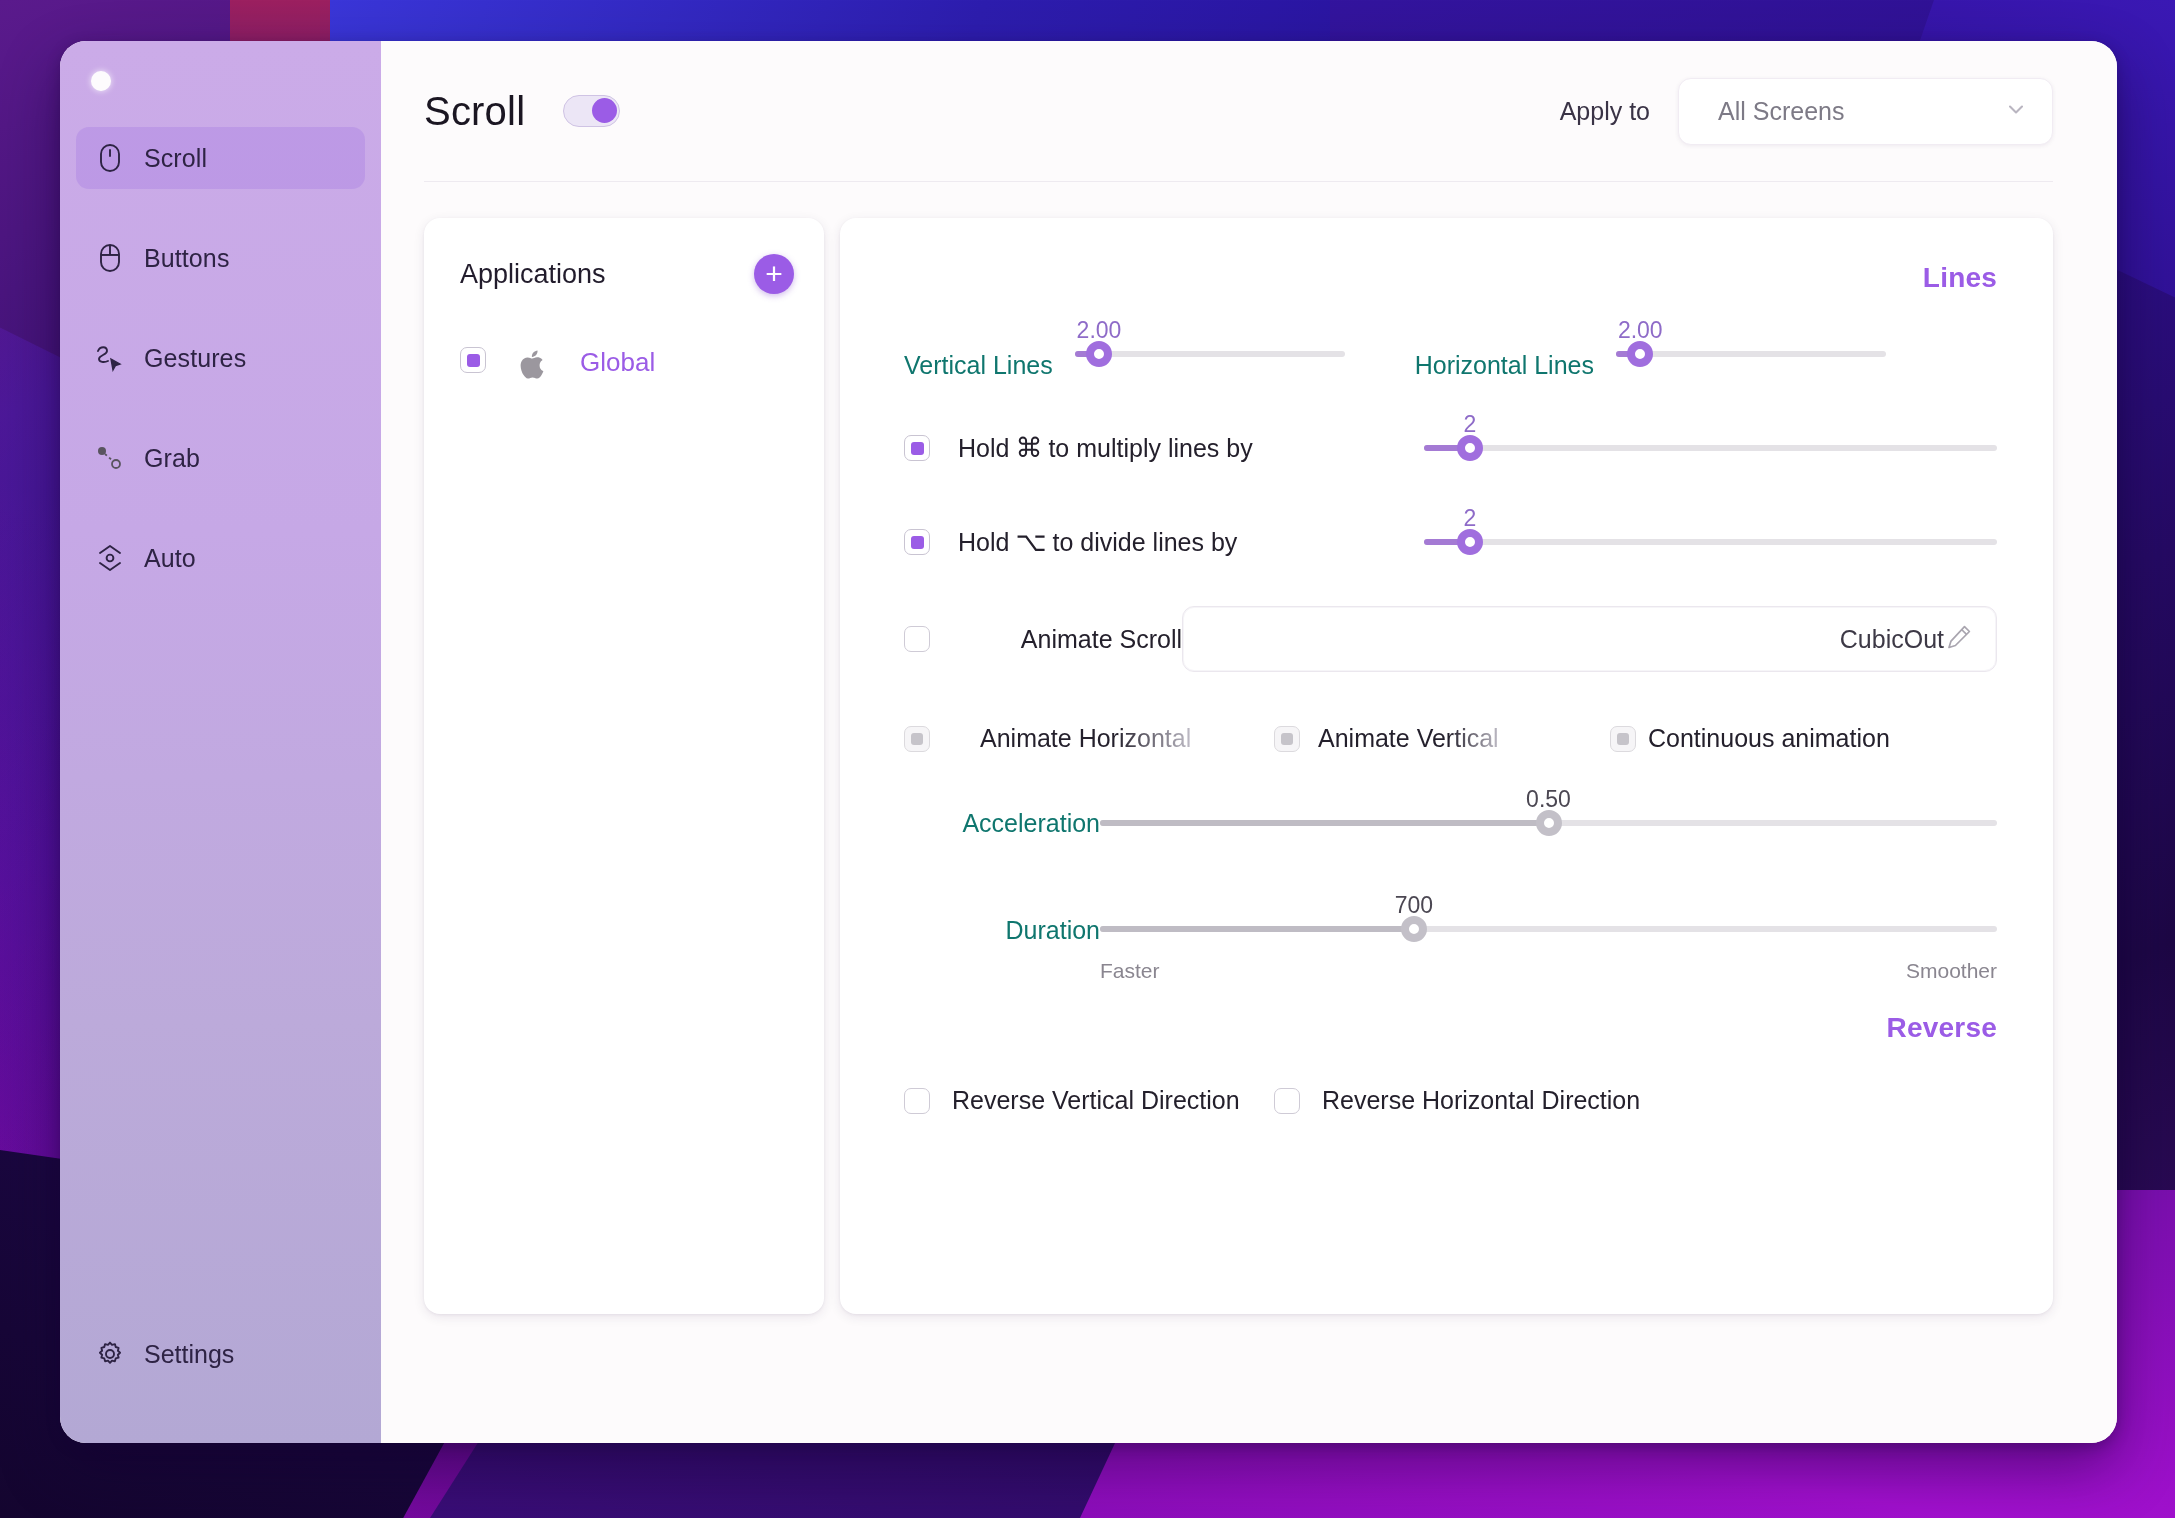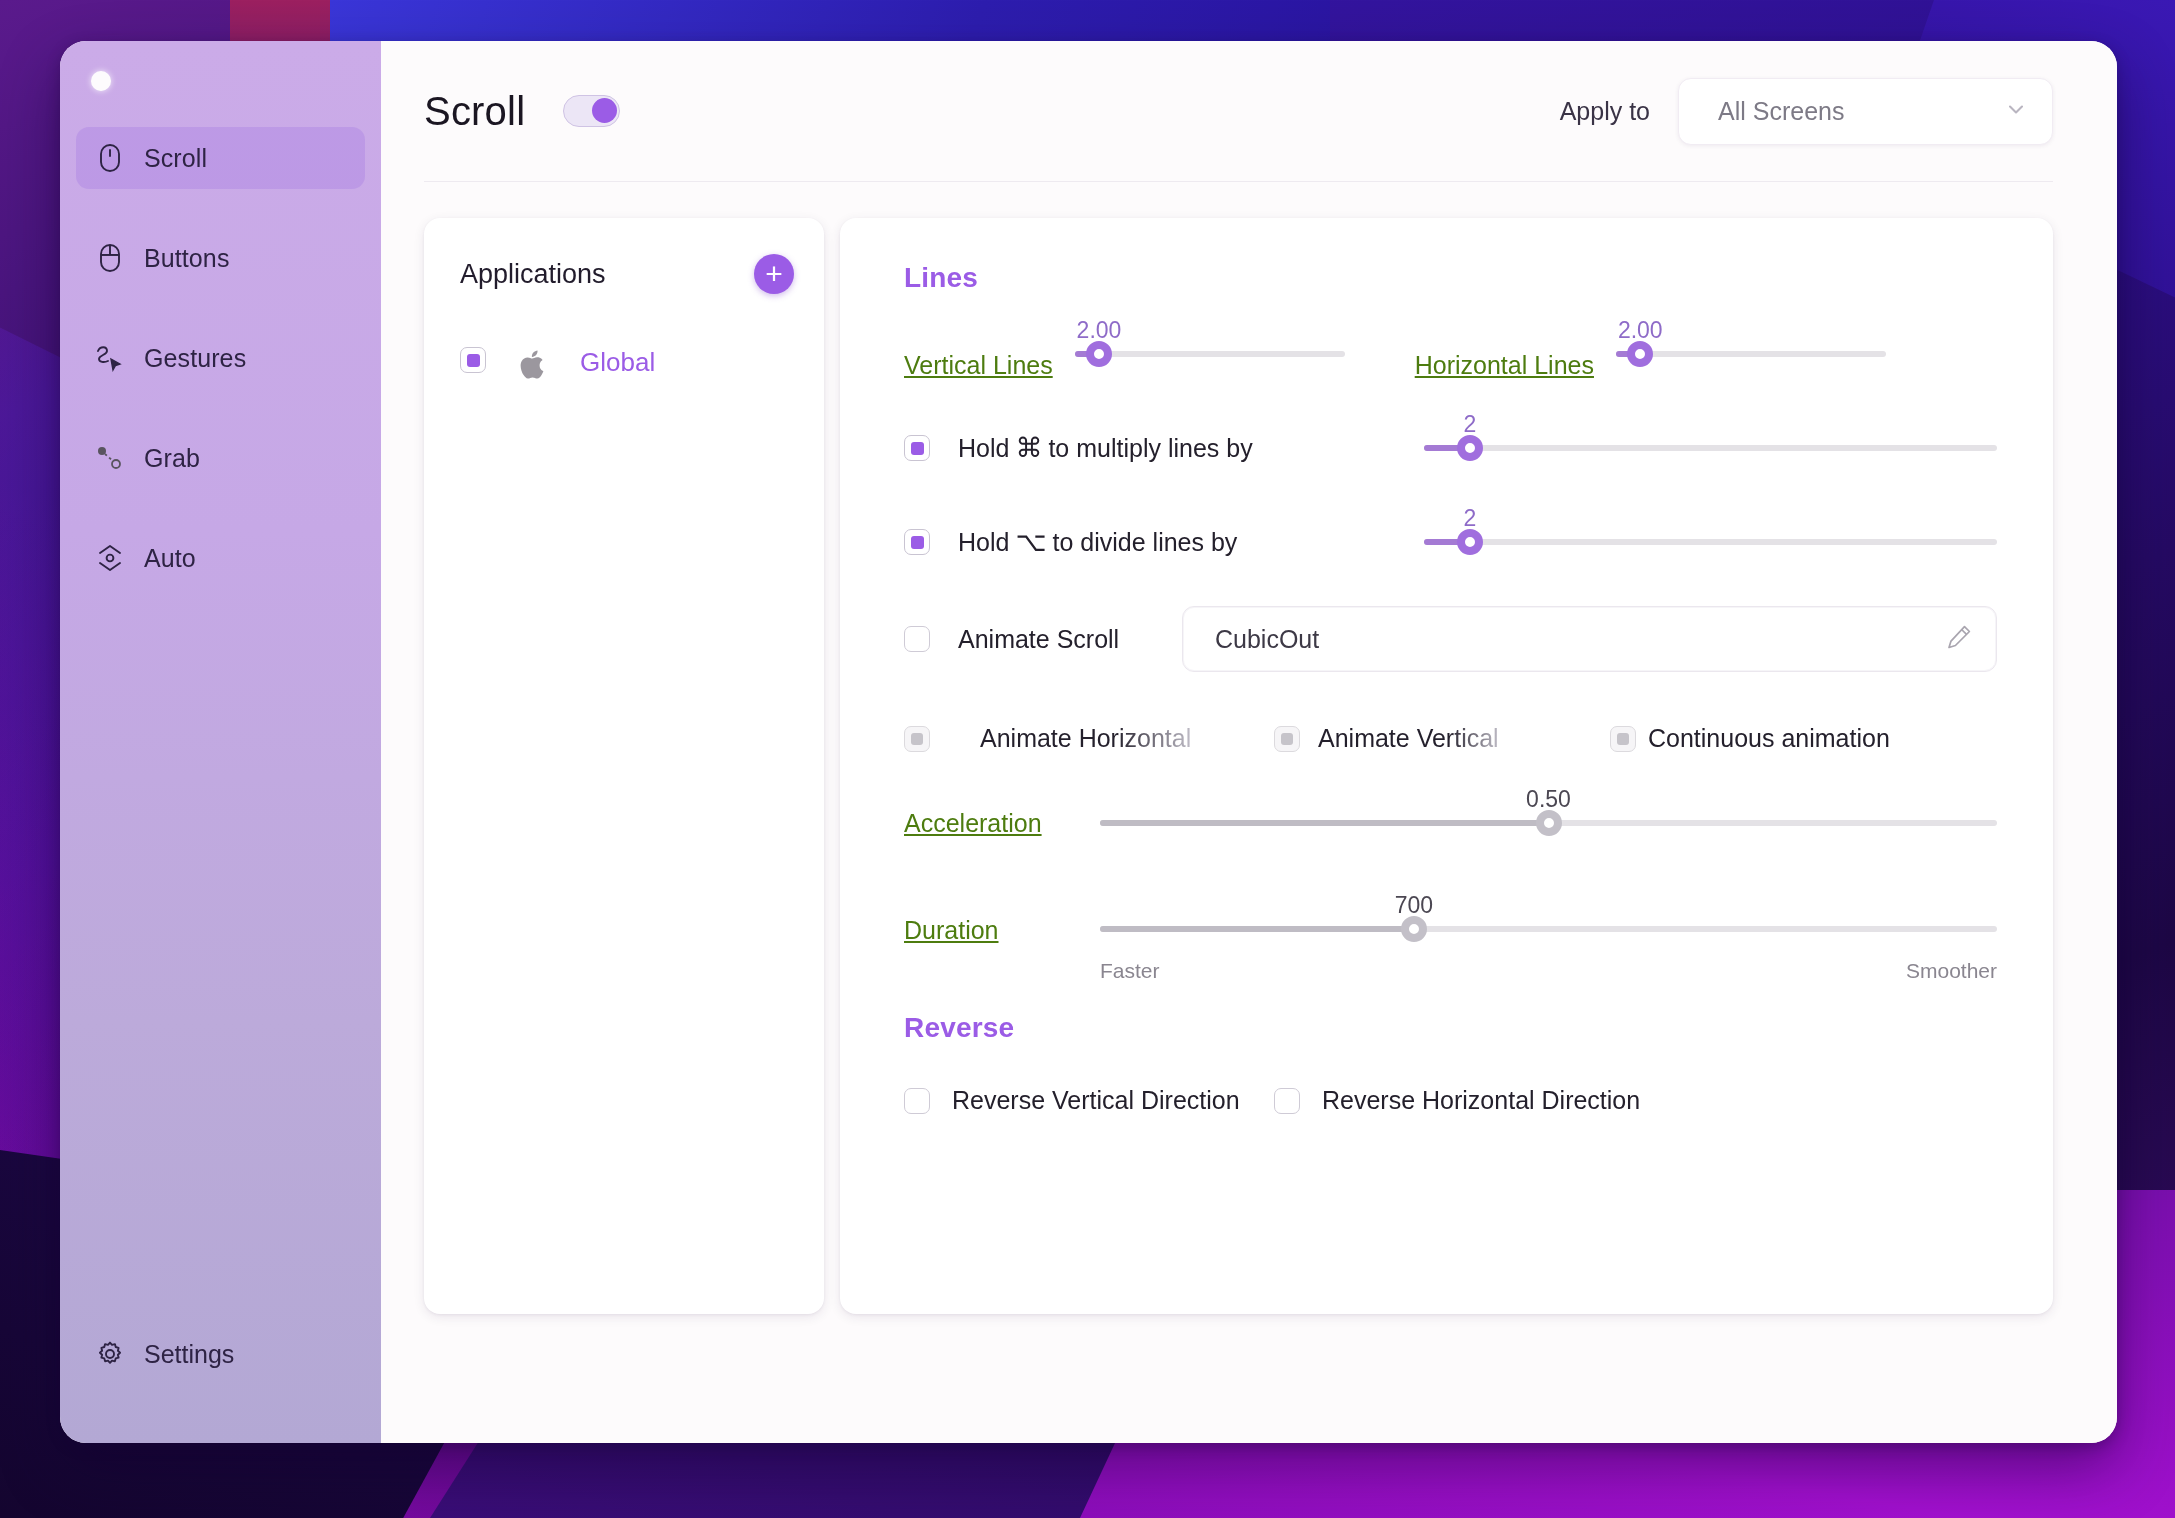--- a/index.html
+++ b/index.html
@@ -122,27 +122,27 @@
     background:#9b5ce6; color:#fff;
     display:flex; align-items:center; justify-content:center;
     font-size: 30px; line-height:1; cursor:pointer; font-weight:300;
     box-shadow: 0 2px 6px rgba(120,60,200,.35);
   }
   .app-row { display:flex; align-items:flex-start; gap: 0; margin-top: 53px; cursor:pointer; }
   .app-row .cb { margin-right: 34px; }
   .app-ico { width:30px; height:34px; margin-right: 30px; display:flex; align-items:center; }
   .app-name { font-size: 26px; color:#9b5ce6; }
 
-  .main-card { flex: 1 1 auto; height: 1096px; padding: 44px 56px 12px 64px; }
+  .main-card { flex: 1 1 auto; height: 1096px; padding: 44px 56px 12px 64px; text-align: right; }
 
   .sect { font-size: 28px; color:#9b5ce6; font-weight:600; letter-spacing:.2px; }
 
   .lines-row { display:flex; align-items:flex-end; margin-top: 34px; }
   .half { display:flex; align-items:flex-end; }
-  .row-label { font-size: 25px; color:#4d7c0f; white-space:nowrap;text-decoration:underline; }
+  .row-label { font-size: 25px; color:#0f766e; white-space:nowrap; }
 
   
   .sl { position:relative; height: 52px; display:flex; align-items:center; }
   .sl .track { position:absolute; left:0; right:0; top:50%; height:6px; margin-top:-3px;
                background:#e4e2e6; border-radius:3px; }
   .sl .fill  { position:absolute; left:0; top:50%; height:6px; margin-top:-3px;
                background:#a47ad4; border-radius:3px; }
   .sl .thumb { position:absolute; top:50%; width:26px; height:26px; margin-top:-13px; margin-left:-13px;
                border-radius:50%; background:#fff; border:8px solid #a06ede; box-sizing:border-box; }
   .sl .val { position:absolute; bottom: 36px; transform: translateX(-50%);

